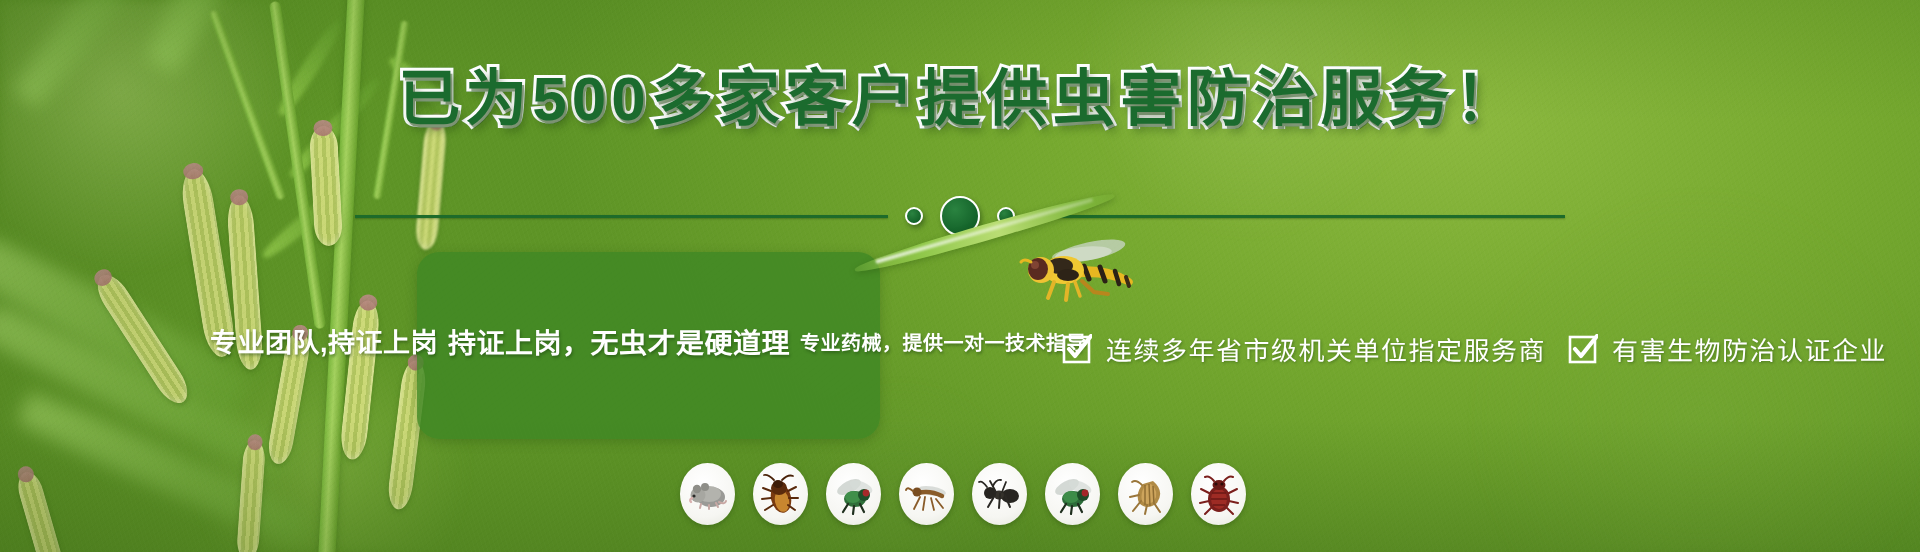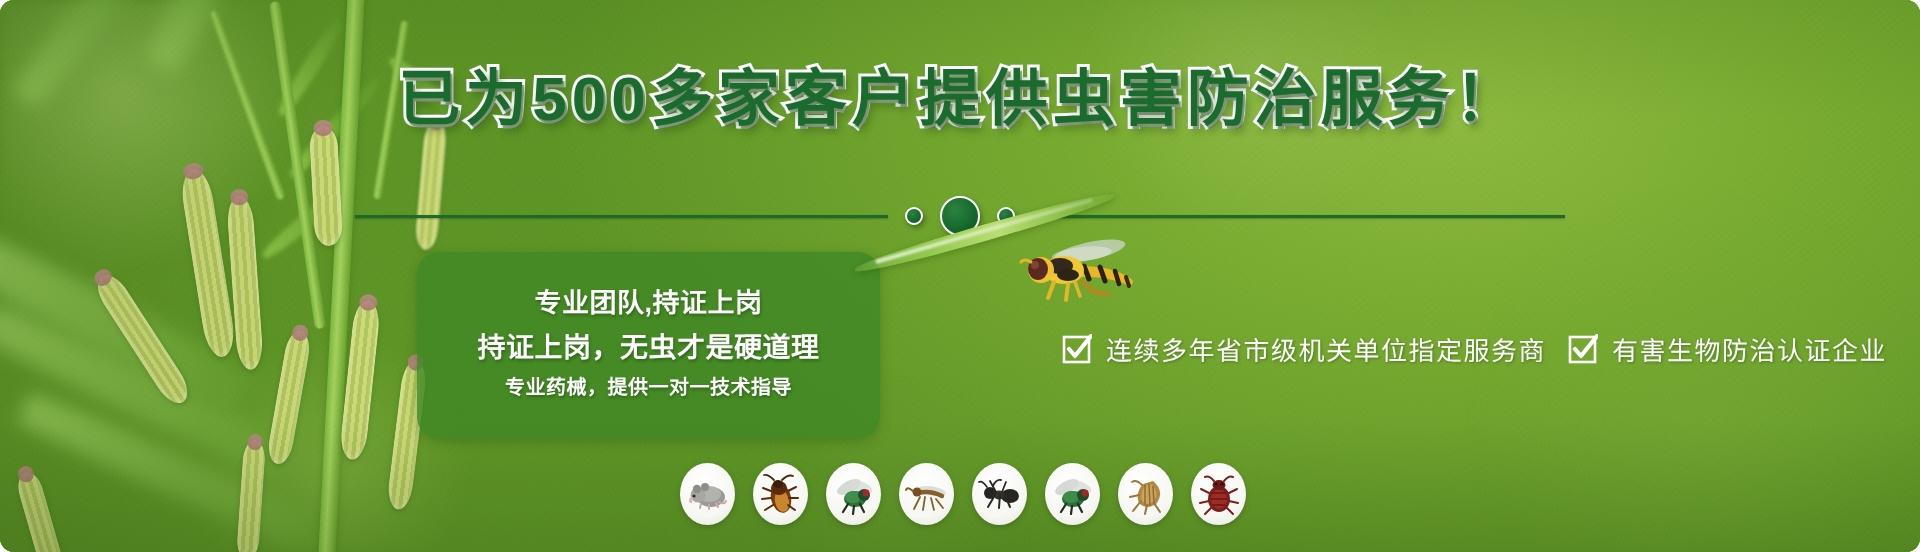--- a/index.html
+++ b/index.html
@@ -10,21 +10,20 @@
   }
   * { box-sizing: border-box; }
 
   .banner {
     position: relative;
     width: 1920px;
     height: 552px;
     overflow: hidden;
     font-family: "Liberation Sans", "DejaVu Sans", sans-serif;
     background: #6aa22a;
-    border-radius: 14px;
   }
 
   
   .bg-base {
     position: absolute;
     inset: 0;
     background:
       radial-gradient(ellipse 900px 500px at 1450px 120px, #8cb93f 0%, #76a92f 45%, #5e9426 100%),
       linear-gradient(110deg, #6fa52c 0%, #7cb034 35%, #6ea22b 65%, #5d9424 100%);
   }
@@ -179,21 +178,21 @@
   
   .slogan-panel {
     position: absolute;
     left: 417px;
     top: 252px;
     width: 463px;
     height: 187px;
     background: rgba(62,135,36,.80);
     border-radius: 22px;
     display: flex;
-    flex-direction: column;
+    flex-direction: row;
     align-items: center;
     justify-content: center;
     gap: 10px;
     padding: 6px 10px 10px;
     box-shadow: 0 3px 12px rgba(30,70,12,.28);
   }
   .slogan-line {
     color: #ffffff;
     font-weight: 700;
     line-height: 1.25;

